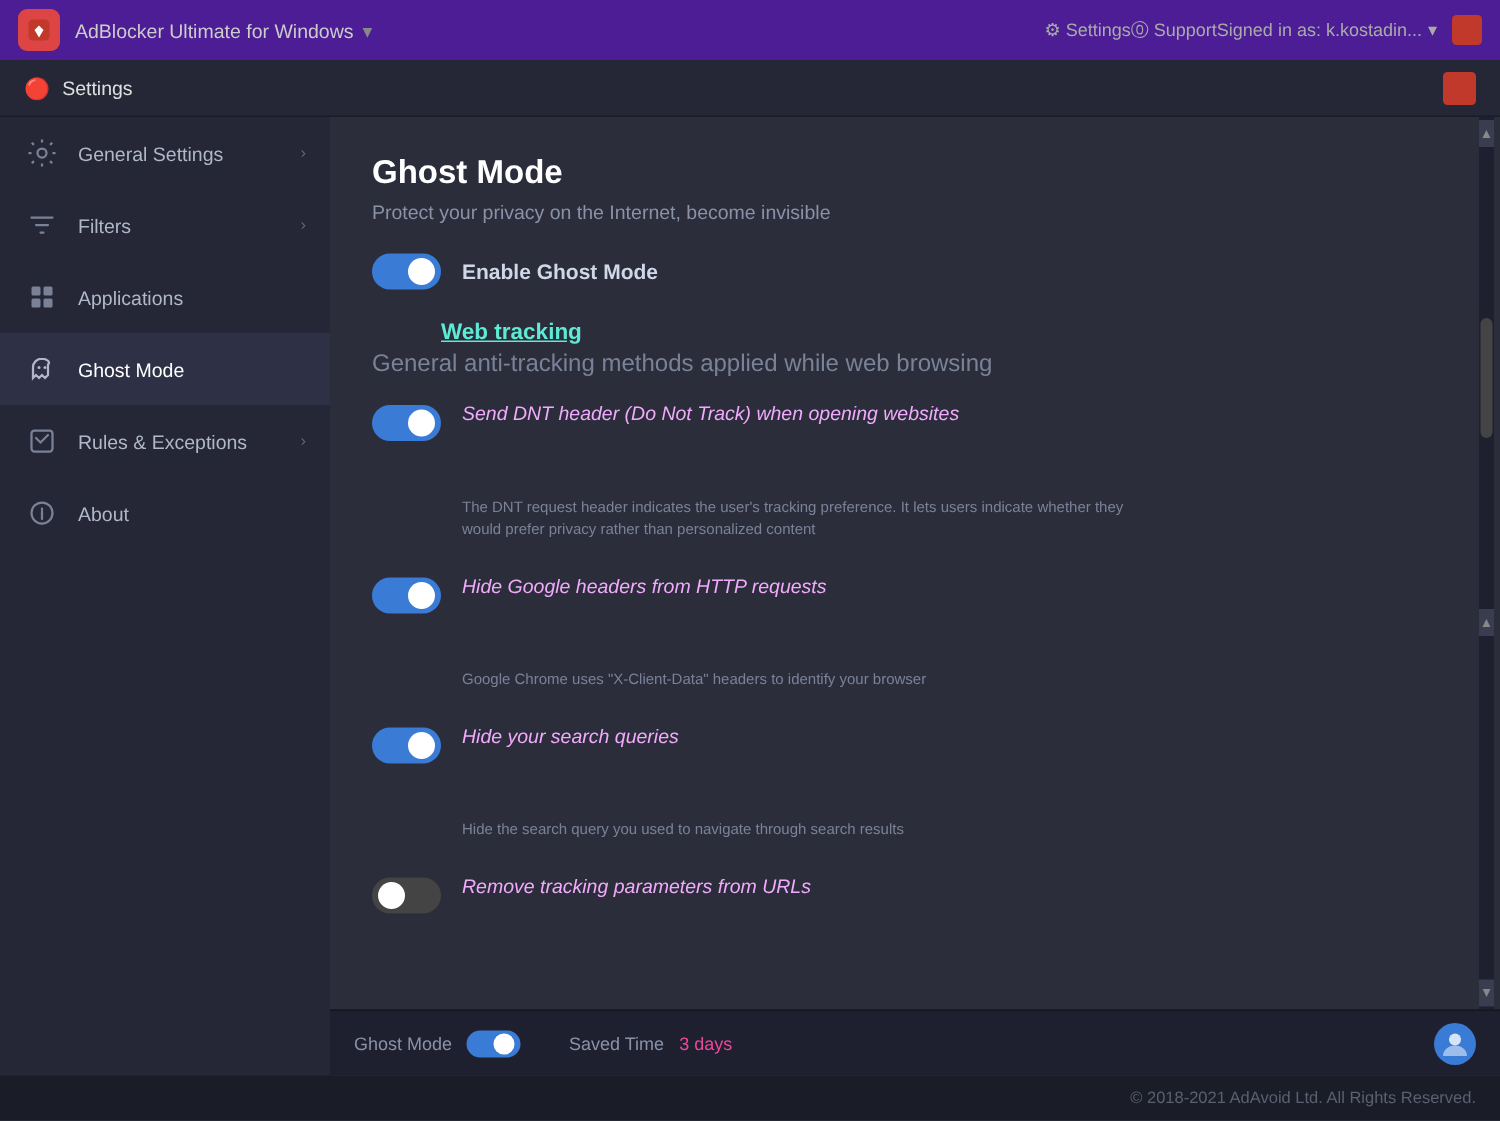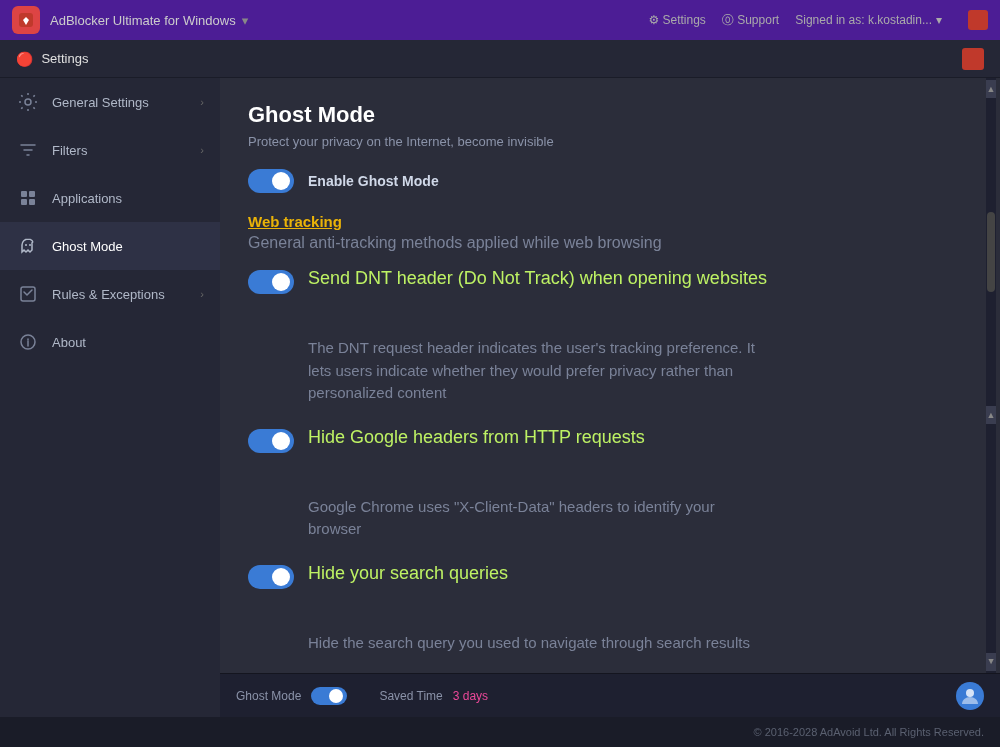--- a/index.html
+++ b/index.html
@@ -38,21 +38,20 @@
       color: #ccc;
       font-size: 13px;
       display: flex;
       align-items: center;
       gap: 6px;
       flex: 1;
     }
     .title-bar-right {
       display: flex;
       align-items: center;
-      gap: 16px;
       font-size: 12px;
       color: #aaa;
     }
     .title-bar-right span { cursor: pointer; }
     .title-bar-close {
       width: 20px;
       height: 20px;
       background: #c0392b;
       border-radius: 3px;
       margin-left: 10px;
@@ -209,51 +208,53 @@
     }
     .toggle.off::after {
       left: 4px;
     }
 
     
     .section-header {
       margin-bottom: 8px;
     }
     .section-title {
-      color: #eab308;
+      color: #5eead4;
       font-size: 15px;
       font-weight: 600;
       text-decoration: underline;
       margin-bottom: 4px;
+      margin-left: 46px;
     }
     .section-desc {
       color: #7a8298;
       font-size: 16px;
       margin-bottom: 16px;
     }
 
     
     .setting-row {
       display: flex;
       align-items: flex-start;
       gap: 14px;
       margin-bottom: 22px;
     }
     .setting-row .toggle {
       margin-top: 2px;
     }
     .setting-text {}
     .setting-title {
-      color: #bef264;
-      font-size: 18px;
+      color: #f0abfc;
+      font-size: 13px;
       margin-bottom: 4px;
+      font-style: italic;
     }
     .setting-desc {
       color: #7a8298;
-      font-size: 15px;
+      font-size: 10px;
       line-height: 1.5;
       max-width: 460px;
       margin-top: 48px;
     }
 
     
     .scroll-track {
       position: absolute;
       right: 4px;
       top: 0;
@@ -492,20 +493,26 @@
           </div>
 
           <div class="setting-row">
             <div class="toggle"></div>
             <div class="setting-text">
               <div class="setting-title">Hide your search queries</div>
               <div class="setting-desc">Hide the search query you used to navigate through search results</div>
             </div>
           </div>
 
+          <div class="setting-row">
+            <div class="toggle off"></div>
+            <div class="setting-text">
+              <div class="setting-title">Remove tracking parameters from URLs</div>
+            </div>
+          </div>
 
         </div>
 
         <div class="scroll-track">
           <div class="scroll-btn">▲</div>
           <div style="flex:1;width:8px;background:#444;border-radius:4px;margin:2px auto;max-height:80px;height:30%;"></div>
           <div class="scroll-btn">▲</div>
           <div style="height:6px;"></div>
           <div class="scroll-btn" style="transform:rotate(180deg);">▲</div>
         </div>
@@ -527,14 +534,14 @@
               <path d="M2 18c0-4 3.6-7 8-7s8 3 8 7" fill="#fff" opacity="0.5"></path>
             </svg>
           </div>
         </div>
       </div>
     </div>
   </div>
 </div>
 
 <div class="footer">
-  <span class="footer-text">© 2016-2028 AdAvoid Ltd. All Rights Reserved.</span>
+  <span class="footer-text">© 2018-2021 AdAvoid Ltd. All Rights Reserved.</span>
 </div>
 
 </body></html>

